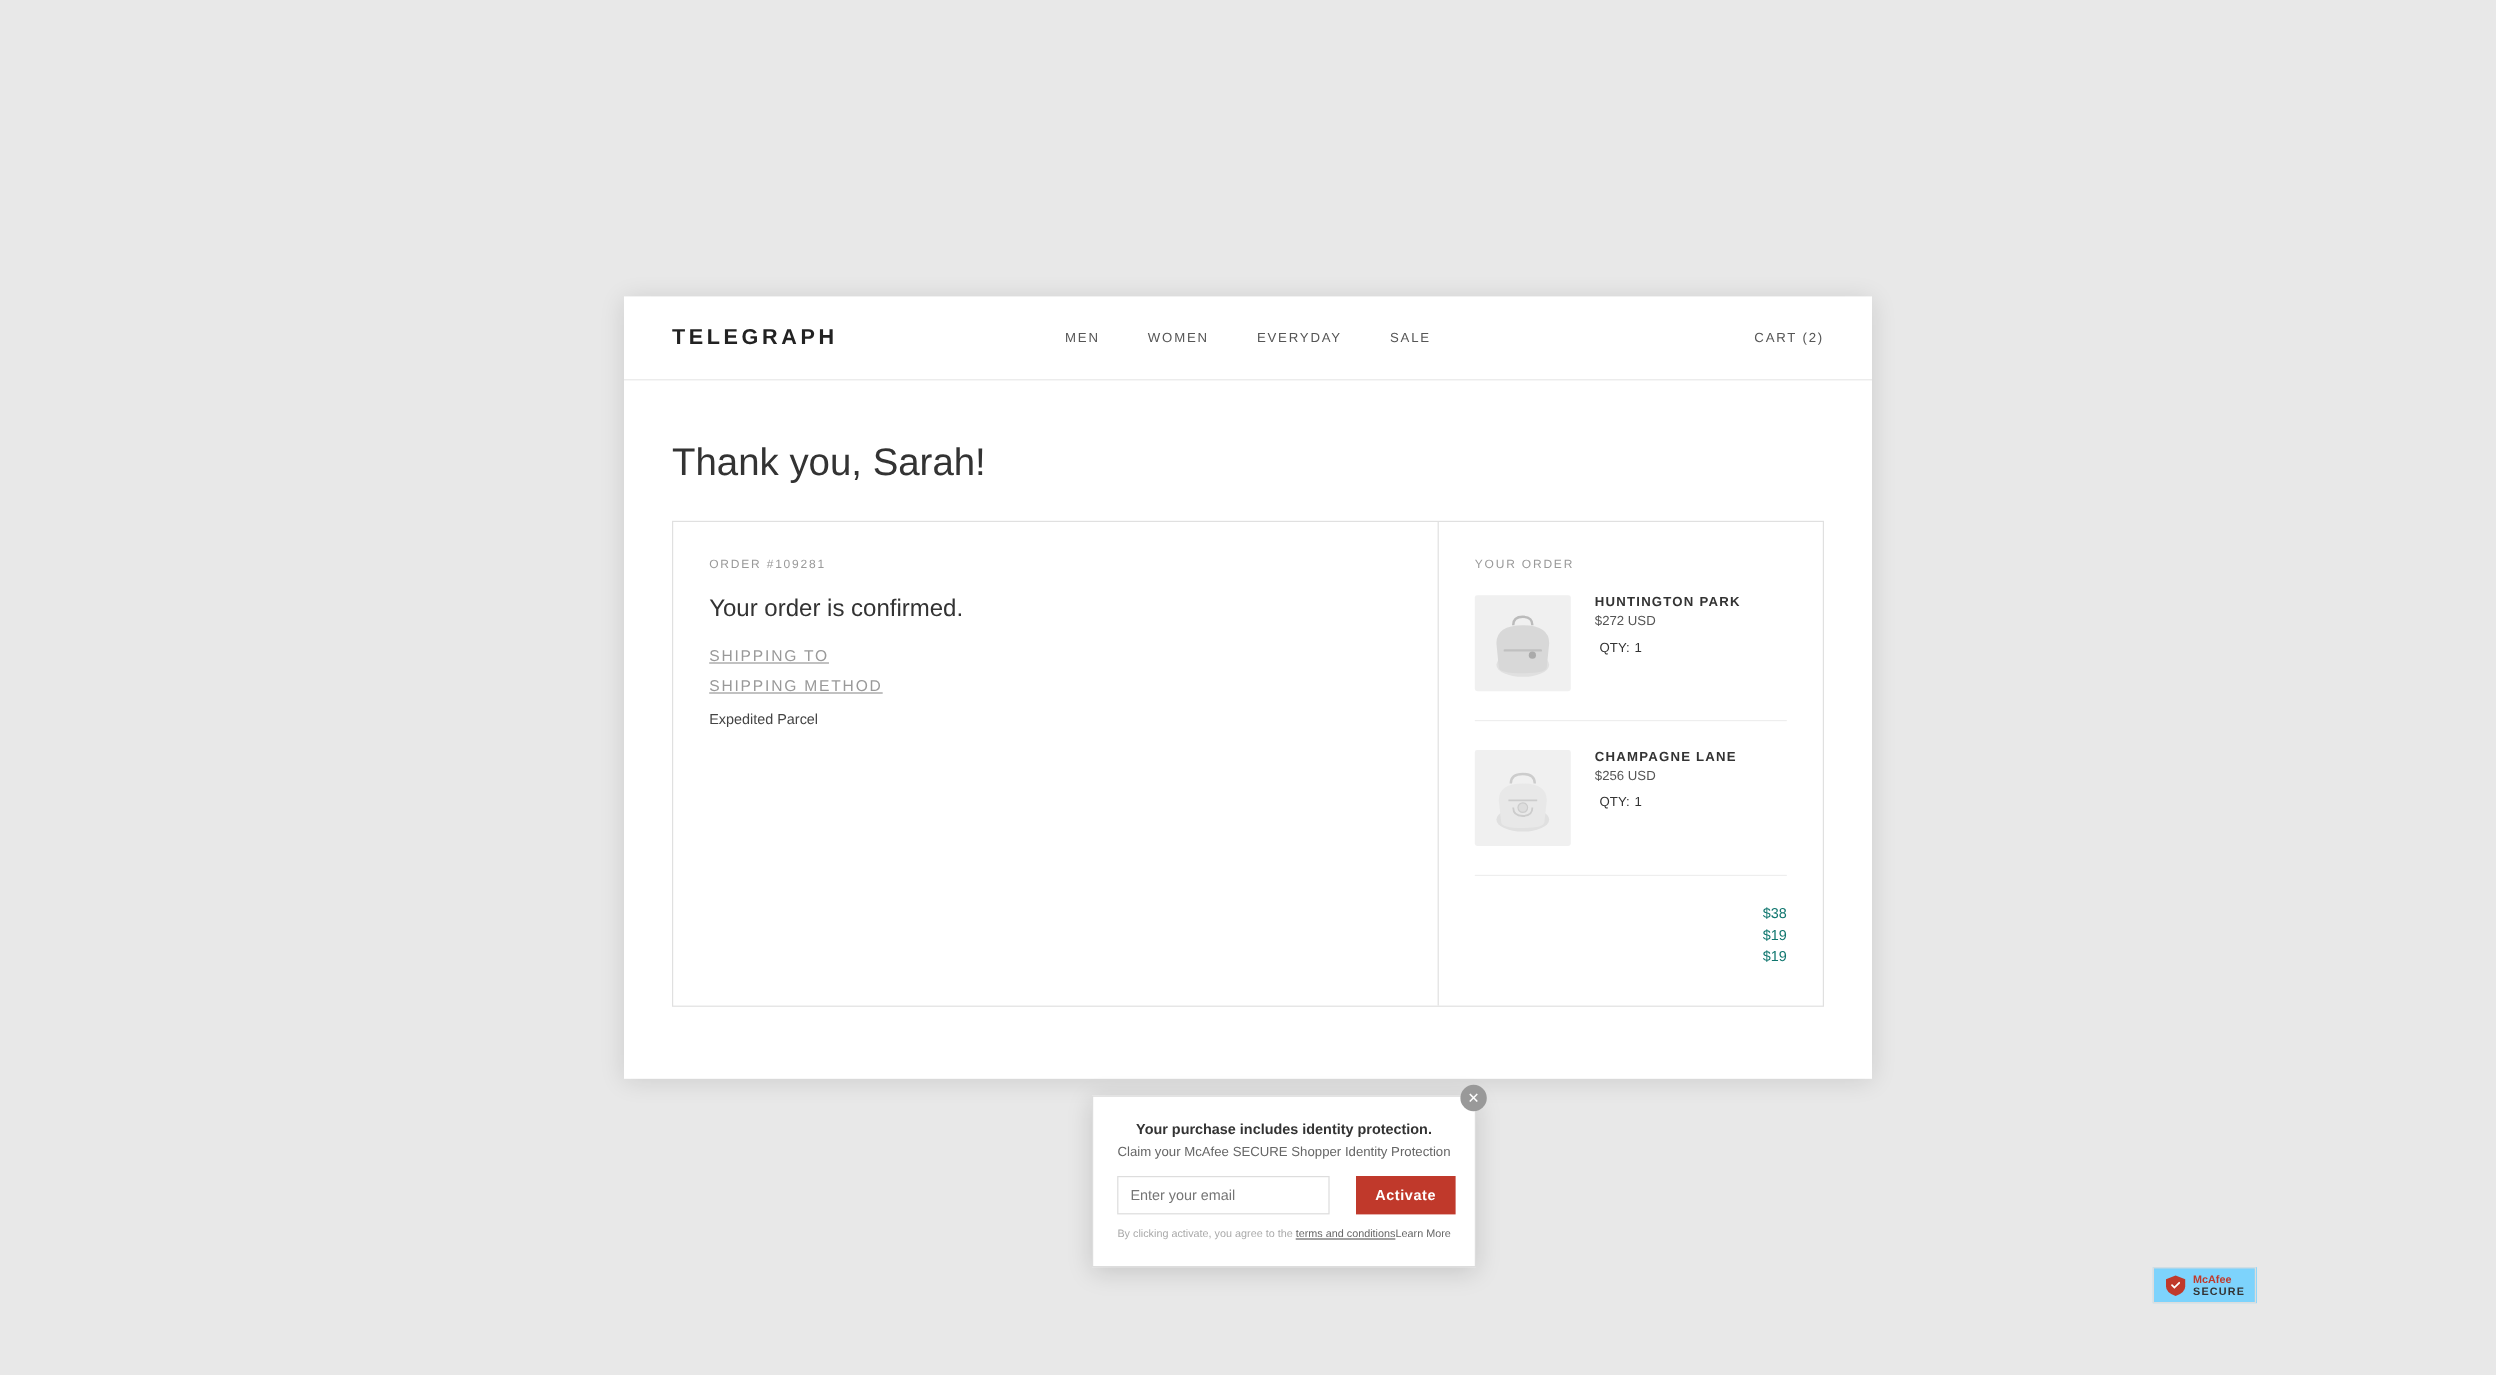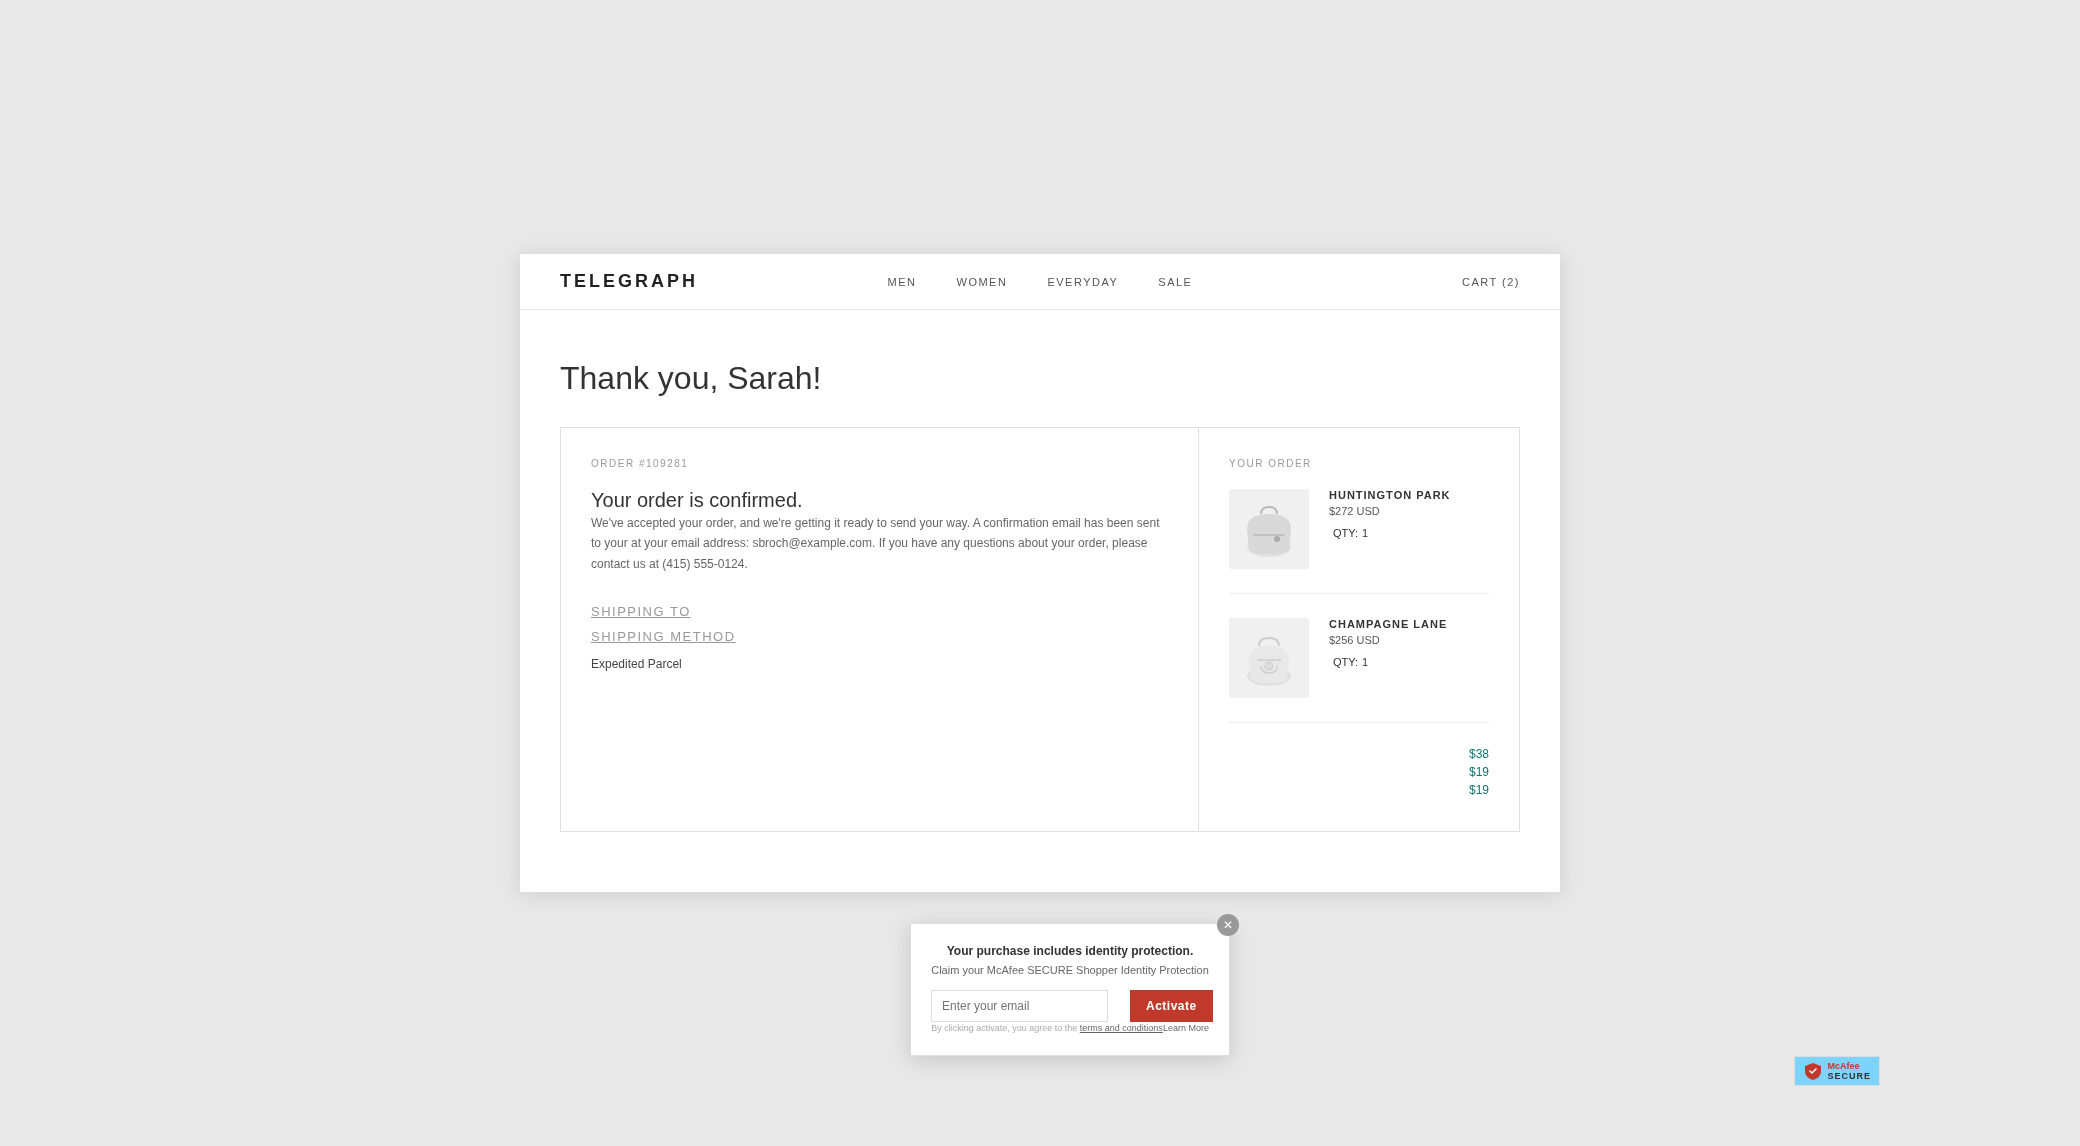--- a/index.html
+++ b/index.html
@@ -16,21 +16,21 @@
       width: 1040px;
       background: #fff;
       box-shadow: 0 2px 20px rgba(0,0,0,0.12);
       min-height: 600px;
     }
     
     .header {
       display: flex;
       align-items: center;
       padding: 0 40px;
-      height: 56px;
+      height: 70px;
       border-bottom: 1px solid #e8e8e8;
       position: relative;
     }
     .logo {
       font-size: 18px;
       font-weight: 700;
       letter-spacing: 3px;
       color: #222;
       text-transform: uppercase;
     }
@@ -213,20 +213,21 @@
     }
     .popup-subtitle {
       font-size: 11px;
       color: #666;
       text-align: center;
       margin-bottom: 14px;
     }
     .popup-form {
       display: flex;
       gap: 22px;
+      margin-bottom: 10px;
     }
     .popup-email-input {
       flex: 1;
       border: 1px solid #ddd;
       padding: 8px 10px;
       font-size: 12px;
       color: #999;
       outline: none;
     }
     .popup-activate-btn {
@@ -303,21 +304,20 @@
   </header>
 
   <main class="main-content">
     <h1 class="thank-you-heading">Thank you, Sarah!</h1>
 
     <div class="content-grid">
 
       <div class="left-panel">
         <div class="order-number">ORDER #109281</div>
         <h2 class="confirmed-heading">Your order is confirmed.</h2>
-        <p class="confirmation-text">We've accepted your order, and we're getting it ready to send your way. A confirmation email has been sent to your at your email address: sbroch@example.com. If you have any questions about your order, please contact us at (415) 555-0124.</p>
 
         <div class="shipping-section">
           <div class="section-label">SHIPPING TO</div>
         </div>
 
         <div>
           <div class="section-label">SHIPPING METHOD</div>
           <div class="section-value">Expedited Parcel</div>
         </div>
       </div>

